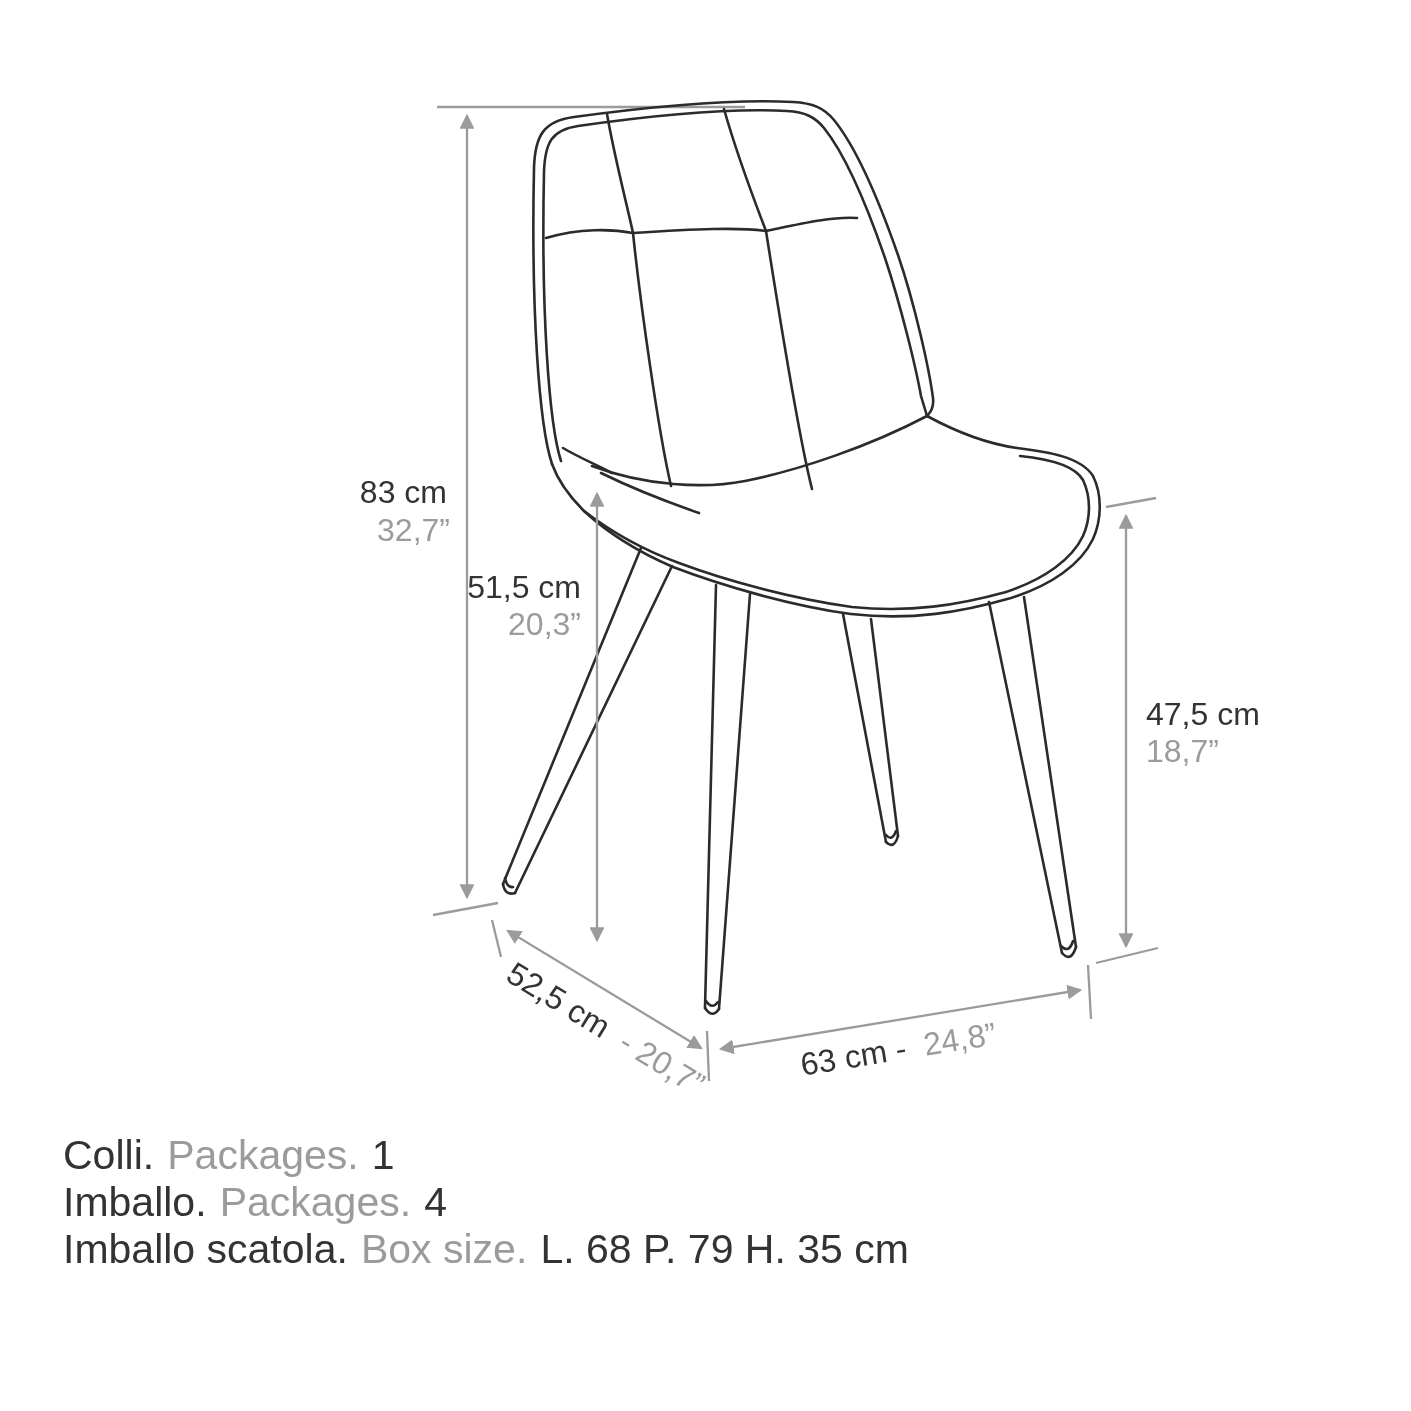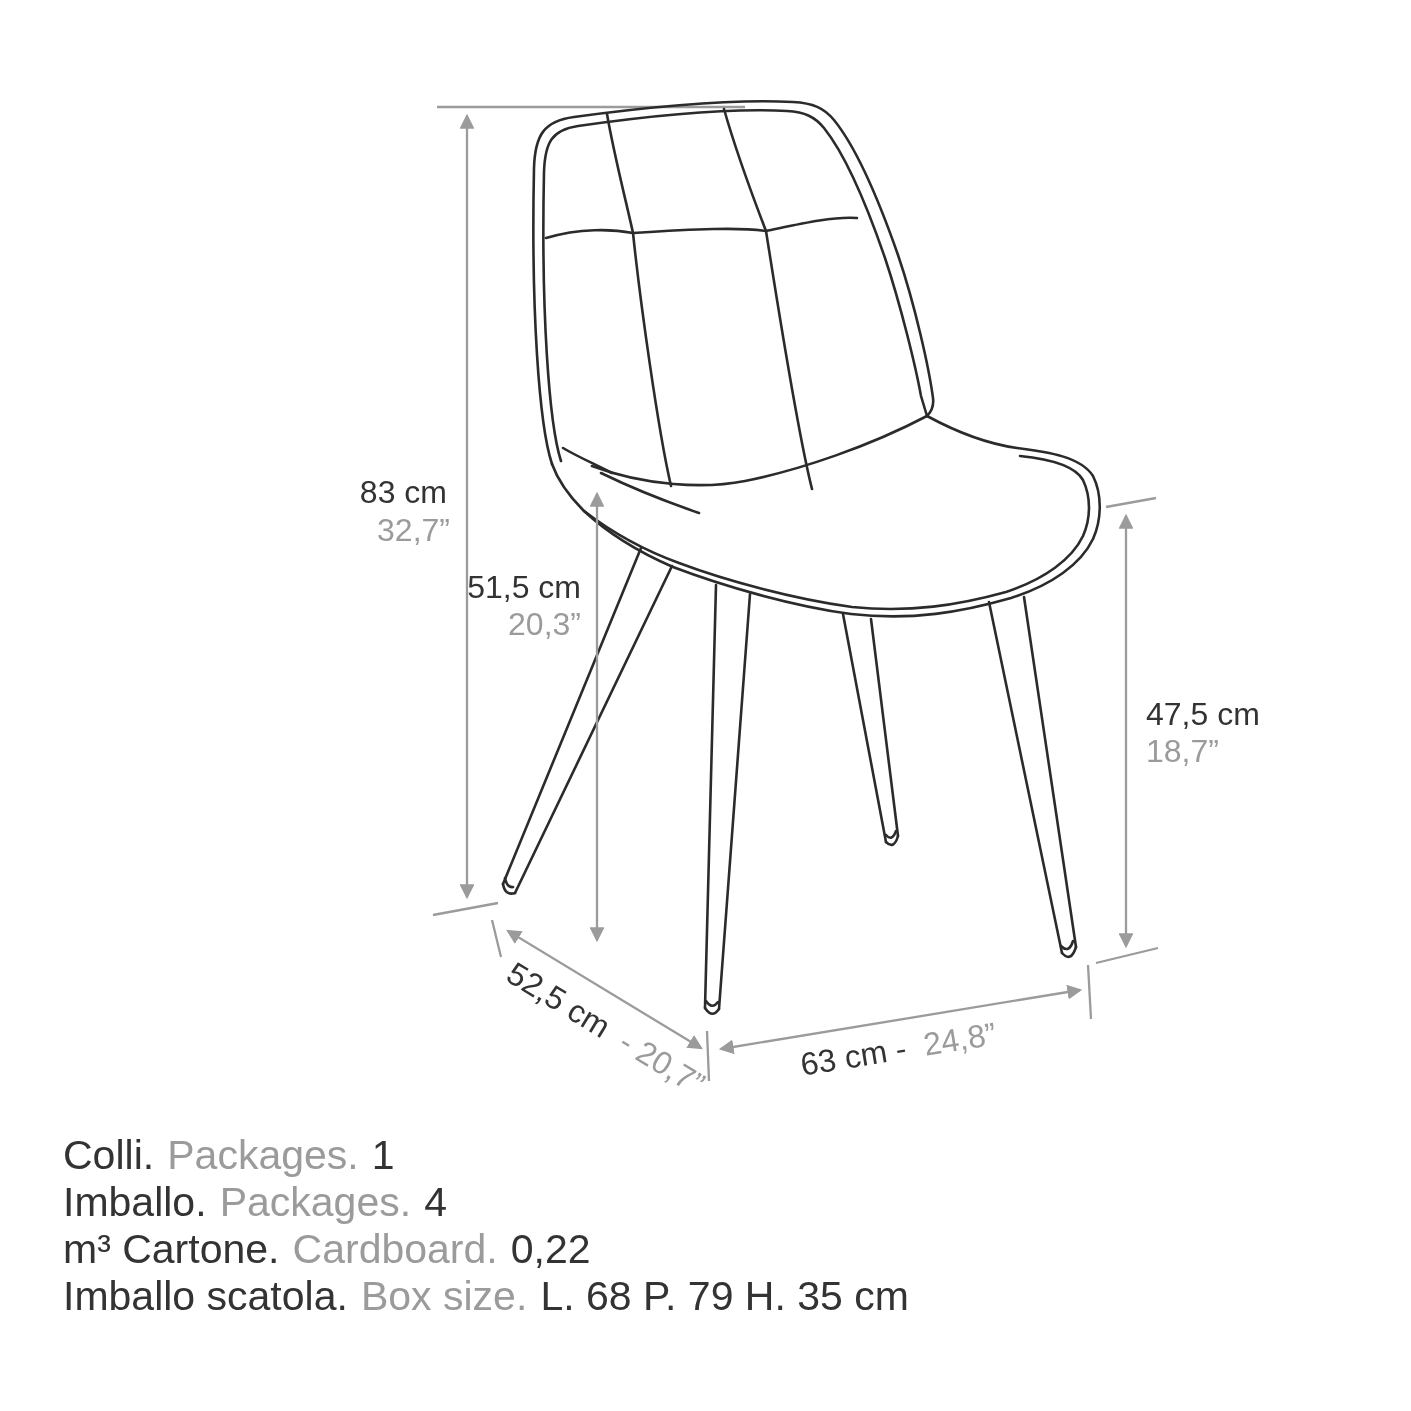--- a/index.html
+++ b/index.html
@@ -116,19 +116,16 @@
 </svg>
 
 <div class="specs">
   <div class="spec-row">
     <span class="spec-it">Colli.</span><span class="spec-en">Packages.</span><span class="spec-val">1</span>
   </div>
   <div class="spec-row">
     <span class="spec-it">Imballo.</span><span class="spec-en">Packages.</span><span class="spec-val">4</span>
   </div>
   <div class="spec-row">
-    <span class="spec-it">m³ Cartone.</span><span class="spec-en">Cardboard.</span><span class="spec-val">0,22</span>
-  </div>
-  <div class="spec-row">
     <span class="spec-it">Imballo scatola.</span><span class="spec-en">Box size.</span><span class="spec-val">L. 68 P. 79 H. 35 cm</span>
   </div>
 </div>
 </div>
 
 </body></html>

